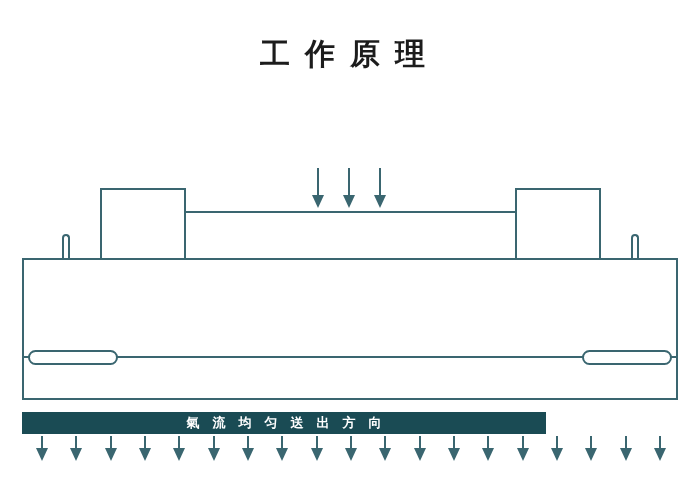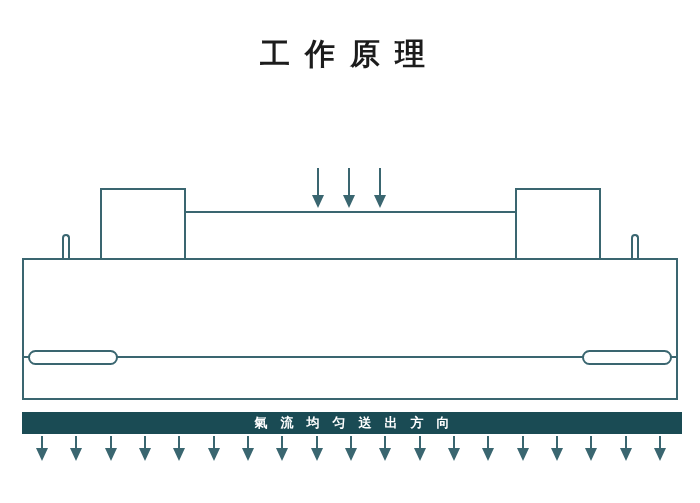--- a/index.html
+++ b/index.html
@@ -74,21 +74,21 @@
     top:350px;width:90px;height:15px;
     border:2px solid var(--line);
     border-radius:8px;
     background:#ffffff;
   }
   .capsule-left{left:28px;}
   .capsule-right{left:582px;}
   
   .airflow-bar{
     position:absolute;
-    left:22px;top:412px;width:660px;height:22px;
+    left:22px;top:412px;width:524px;height:22px;
     background:var(--bar);
     color:var(--bar-text);
     display:flex;align-items:center;justify-content:center;
     font-size:13px;font-weight:bold;
     letter-spacing:13px;
     padding-left:13px; 
     white-space:nowrap;
   }
   
   .inlet-arrows{

